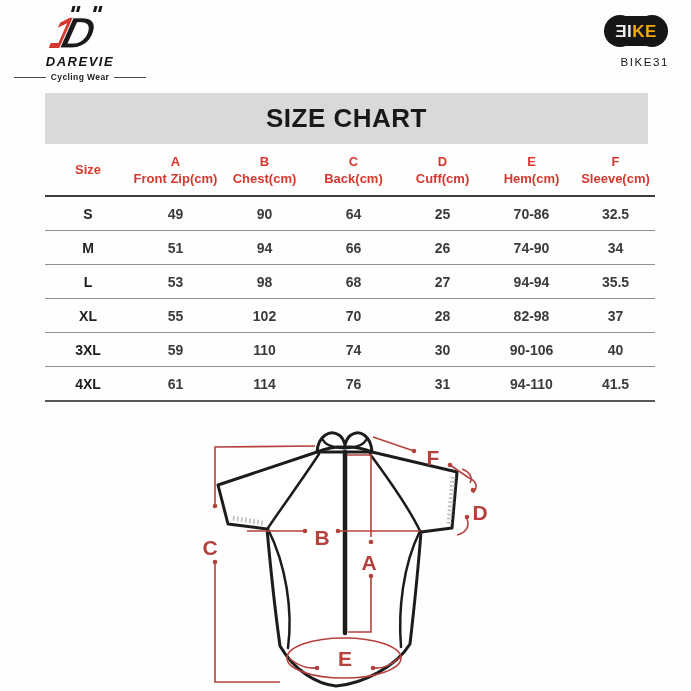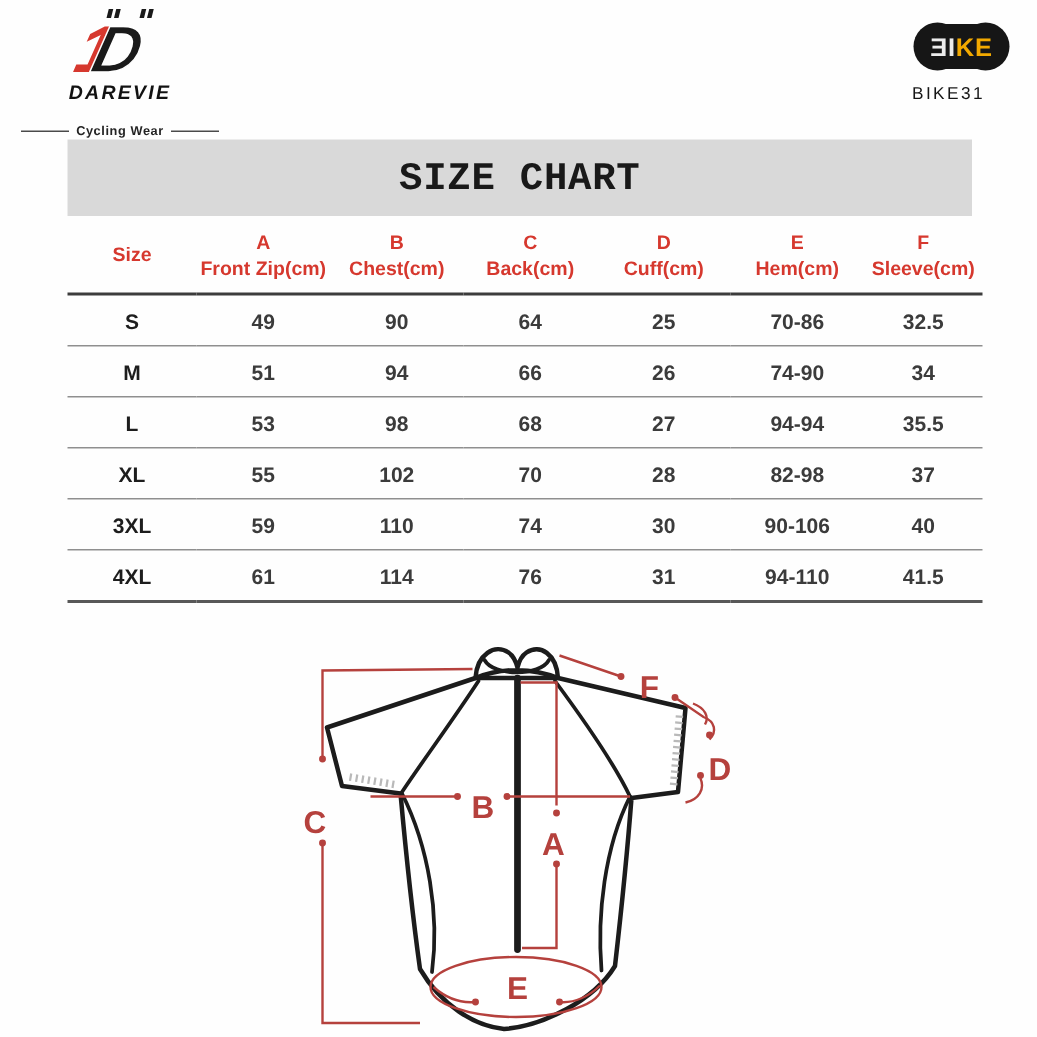--- a/index.html
+++ b/index.html
@@ -3,30 +3,30 @@
 <meta charset="utf-8">
 <style>
   html,body{margin:0;padding:0;}
   body{width:691px;height:691px;background:#ffffff;font-family:"Liberation Sans",sans-serif;}
   .page{position:relative;width:691px;height:691px;background:#fefefe;overflow:hidden;}
 
   
   .darevie{position:absolute;left:14px;top:4px;width:132px;text-align:center;}
   .darevie-mark{display:block;margin:0 auto;}
   .darevie-name{font-size:13px;font-weight:700;font-style:italic;letter-spacing:1.5px;color:#121212;line-height:1;margin-top:1px;}
-  .darevie-tagline{display:flex;align-items:center;gap:5px;margin-top:14px;color:#242424;font-size:8.5px;font-weight:600;letter-spacing:.4px;}
+  .darevie-tagline{display:flex;align-items:center;gap:5px;margin-top:4px;color:#242424;font-size:8.5px;font-weight:600;letter-spacing:.4px;}
   .darevie-tagline .rule{flex:1;border-top:1.6px solid #4a4a4a;height:0;}
 
-  .bike31{position:absolute;right:9px;top:13px;width:74px;text-align:left;}
+  .bike31{position:absolute;right:22px;top:13px;width:74px;text-align:right;}
   .bike31-name{font-size:11.5px;font-weight:400;letter-spacing:1.6px;color:#161616;margin-top:3px;}
 
   
   .title-bar{position:absolute;left:45px;top:93px;width:603px;height:51px;background:#d9d9d9;
              display:flex;align-items:center;justify-content:center;}
-  .title-bar span{font-size:26px;font-weight:700;letter-spacing:.5px;color:#191919;font-family:Liberation Mono, monospace;}
+  .title-bar span{font-size:26px;font-weight:700;letter-spacing:.5px;color:#191919;}
 
   
   table.size-table{position:absolute;left:45px;top:150px;width:610px;border-collapse:collapse;table-layout:fixed;}
   .size-table th{padding:2px 0 6px 0;vertical-align:middle;height:37px;border-bottom:2.5px solid #3c3c3c;
                  color:#d6382e;font-size:13px;font-weight:700;text-align:center;}
   .size-table .col-letter{display:block;line-height:1.3;}
   .size-table .col-label{display:block;line-height:1.3;}
   .size-table td{height:31px;text-align:center;vertical-align:middle;
                  border-bottom:1.5px solid #8f8f8f;font-size:14px;font-weight:600;color:#3b3b3b;}
   .size-table td.size-cell{font-weight:700;color:#1d1d1d;}

